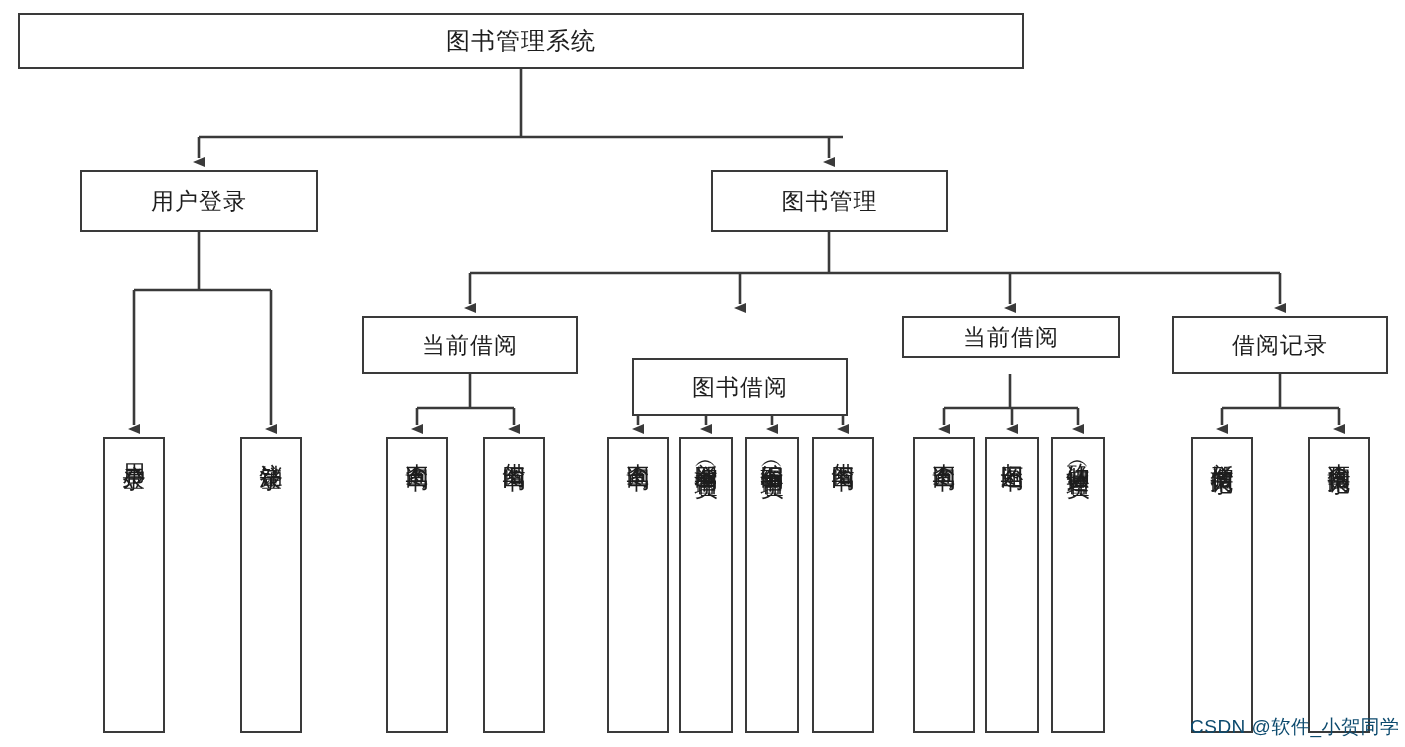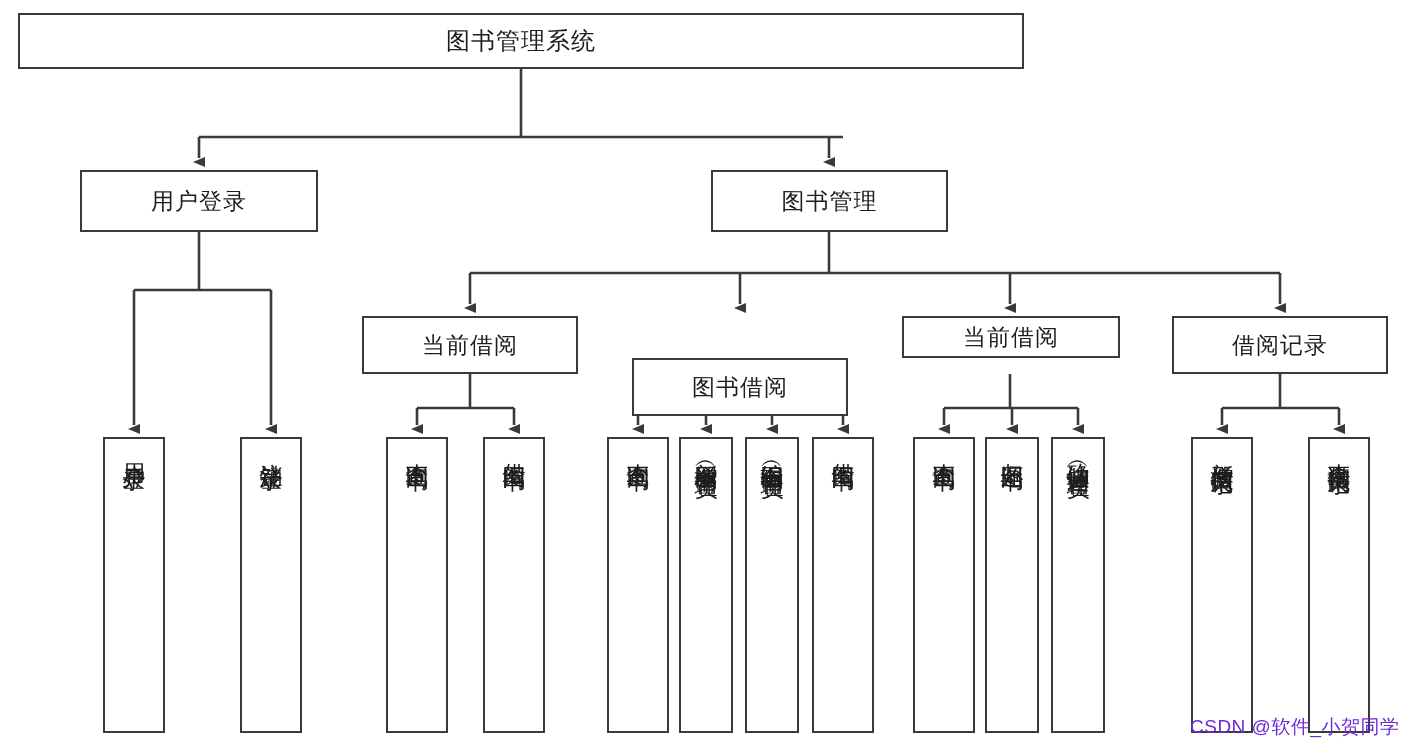--- a/index.html
+++ b/index.html
@@ -52,21 +52,21 @@
     writing-mode: vertical-rl;
     text-orientation: upright;
     line-height: 1.08;
     letter-spacing: 2px;
     white-space: nowrap;
     display: block;
   }
   .watermark {
     position: absolute;
     font-size: 19px;
-    color: #6d28d9;
+    color: #0c4a6e;
     white-space: nowrap;
     letter-spacing: 0.5px;
   }
 </style>
 </head>
 <body>
 
 <div id="canvas">
 
   <svg id="wires" viewBox="0 0 1405 747">

